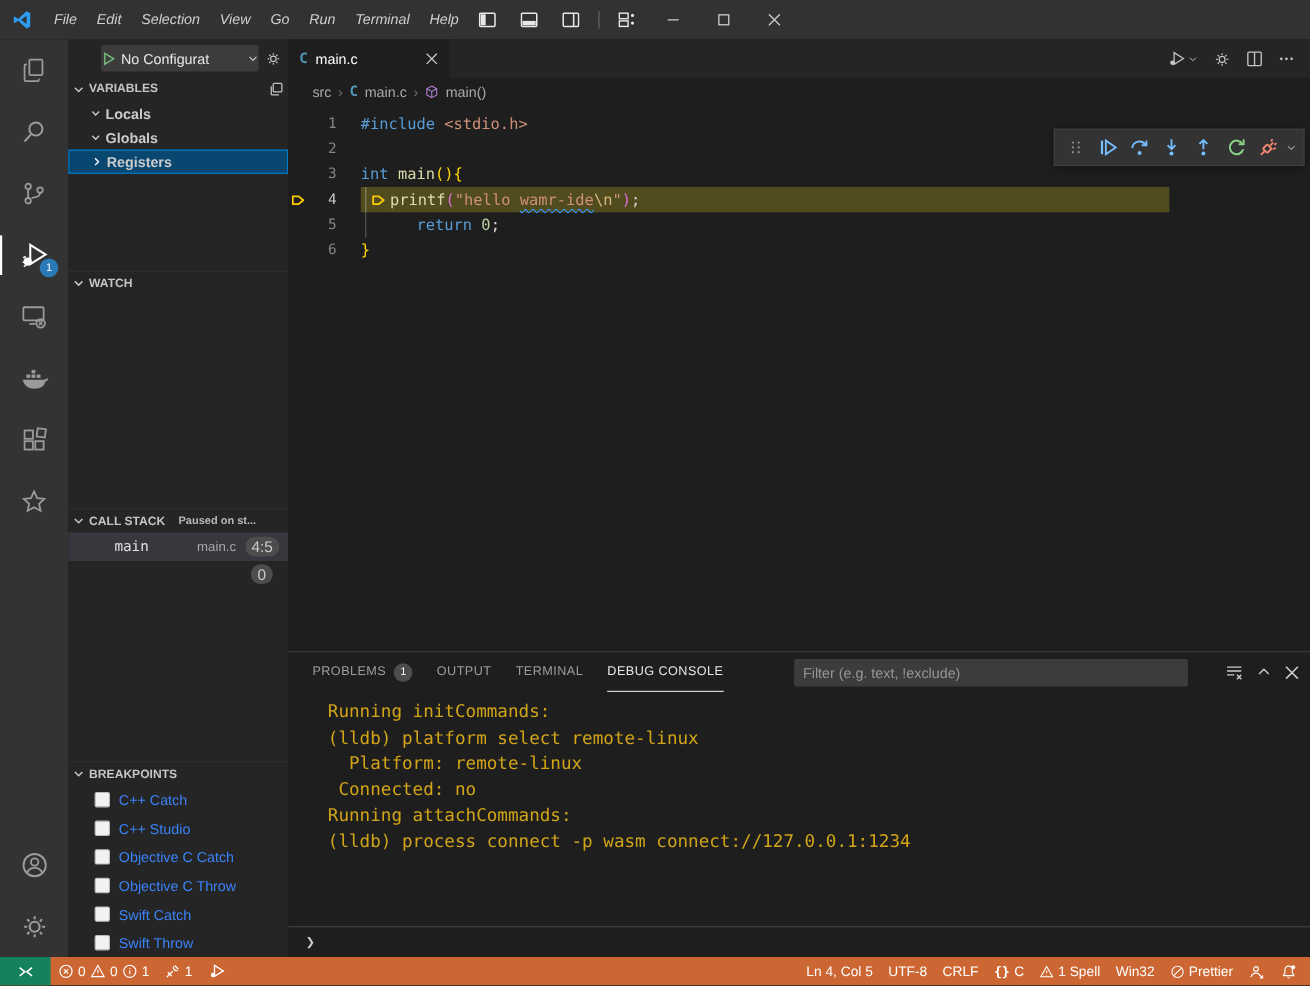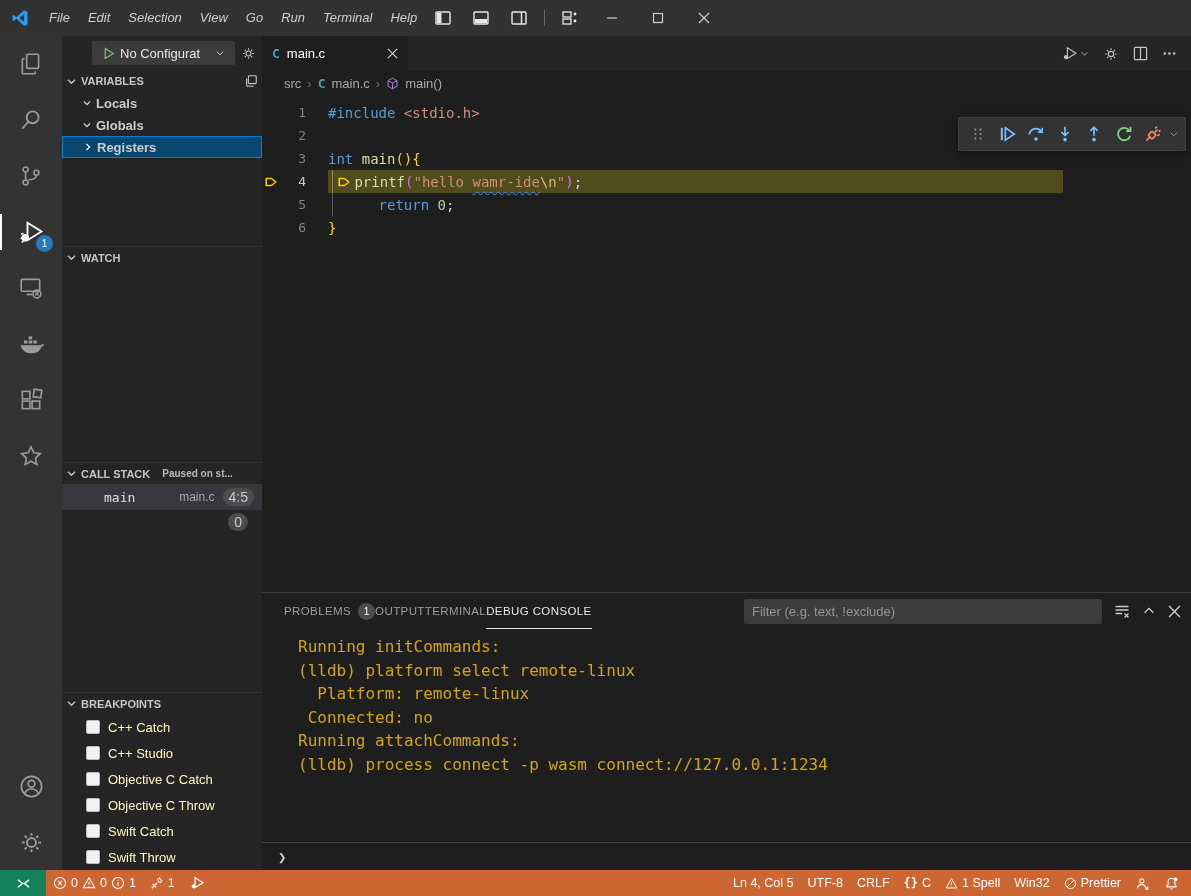--- a/index.html
+++ b/index.html
@@ -26,36 +26,36 @@
   .act-item.active { color:#ffffff; }
   .act-item.active::before { content:""; position:absolute; left:0; top:10px; bottom:10px; width:2px; background:#ffffff; }
   .act-badge { position:absolute; right:9px; bottom:8px; min-width:17px; height:17px; border-radius:9px;
     background:#2a7ab8; color:#fff; font-size:10px; display:flex; align-items:center; justify-content:center; }
   .act-spacer { flex:1; }
 
   
   #sidebar { width:200px; background:#252526; display:flex; flex-direction:column; overflow:hidden; }
   #debug-toolbar-row { height:34px; display:flex; align-items:center; padding:0 6px 0 30px; gap:6px; }
   #config-dropdown { flex:1; height:24px; background:#3c3c3c; border-radius:2px; display:flex; align-items:center;
-    padding:0 10px; gap:5px; font-size:13px; color:#e7e7e7; }
+    padding:0 0; gap:5px; font-size:13px; color:#e7e7e7; }
   #config-dropdown .lbl { flex:1; white-space:nowrap; overflow:hidden; }
   .sec-header { height:22px; display:flex; align-items:center; gap:4px; padding:0 4px; font-size:11px;
     font-weight:bold; color:#c5c5c5; border-top:1px solid #313132; }
   .sec-header .sp { flex:1; }
   .sec-desc { font-size:10px; font-weight:bold; color:#b9b9b9; margin-left:8px; white-space:nowrap; }
   .tree-row { height:22px; display:flex; align-items:center; gap:4px; padding-left:20px; font-size:13px; font-weight:bold; color:#cccccc; }
   .tree-row.selected { background:#094771; border:1px solid #007fd4; }
   .cs-frame { height:26px; display:flex; align-items:center; background:#37373d; padding:0 8px 0 42px; }
   .cs-frame .fname { font-family:"DejaVu Sans Mono", monospace; font-size:13px; color:#e0e0e0; flex:1; }
   .cs-frame .ffile { font-size:12px; color:#a9a9a9; margin-right:8px; }
   .pill { background:#4d4d4d; color:#cccccc; font-size:14px; border-radius:9px; padding:1px 6px; }
   .cs-badge-row { height:24px; display:flex; align-items:center; justify-content:flex-end; padding-right:14px; }
   .bp-row { height:26px; display:flex; align-items:center; gap:8px; padding-left:24px; }
   .bp-check { width:14px; height:14px; background:#f2f2f2; border:1px solid #bbbbbb; border-radius:2px; }
-  .bp-label { font-size:13px; color:#fef9c3; }
+  .bp-label { font-size:13px; color:#3b82f6; }
   .fill-88 { height:88px; } .fill-flex { flex:1; } .fill-158 { height:158px; }
 
   
   #editor-pane { flex:1; display:flex; flex-direction:column; background:#1e1e1e; min-width:0; }
   #tabbar { height:35px; background:#252526; display:flex; align-items:stretch; }
   #tab-active { width:146px; background:#1e1e1e; display:flex; align-items:center; gap:7px; padding:0 10px; }
   #tab-active .tlabel { font-size:13px; color:#ffffff; flex:1; }
   .c-icon { color:#519aba; font-weight:bold; font-size:13px; font-family:"DejaVu Sans Mono", monospace; }
   #tab-actions { margin-left:auto; display:flex; align-items:center; gap:14px; padding-right:14px; color:#c5c5c5; }
   #editor-body { flex:1; position:relative; display:flex; flex-direction:column; }
@@ -75,21 +75,21 @@
   .sq { text-decoration:underline; text-decoration-style:wavy; text-decoration-color:#3794ff;
         text-decoration-thickness:1px; text-underline-offset:4px; }
   .inline-bp { display:inline-flex; margin:0 3px 0 1px; }
   #float-debugbar { position:absolute; top:46px; right:5px; width:228px; height:34px; background:#333333;
     border:1px solid #3f3f3f; box-shadow:0 2px 8px rgba(0,0,0,.45); display:flex; align-items:center;
     gap:4px; padding:0 6px; z-index:5; }
   .dbg-btn { width:26px; height:26px; display:flex; align-items:center; justify-content:center; }
 
   
   #panel { height:278px; border-top:1px solid #3c3c3c; display:flex; flex-direction:column; background:#1e1e1e; }
-  #panel-header { height:36px; display:flex; align-items:center; padding:0 10px 0 22px; }
+  #panel-header { height:36px; display:flex; align-items:center; padding:0 10px 0 22px; gap:22px; }
   .panel-tab { font-size:11.5px; letter-spacing:.4px; color:#9d9d9d; height:36px; display:flex;
     align-items:center; gap:7px; }
   .panel-tab.active { color:#e7e7e7; border-bottom:1px solid #e7e7e7; }
   .count-badge { width:17px; height:17px; border-radius:50%; background:#4d4d4d; color:#fff; font-size:10px;
     display:flex; align-items:center; justify-content:center; letter-spacing:0; }
   #panel-filter { margin-left:auto; width:358px; height:25px; background:#3c3c3c; border:none; border-radius:2px;
     color:#cccccc; font-size:13px; padding:0 8px; font-family:"Liberation Sans", sans-serif; }
   #panel-filter::placeholder { color:#969696; }
   .panel-actions { display:flex; align-items:center; gap:12px; margin-left:12px; color:#cccccc; }
   #console { flex:1; padding:6px 0 0 36px; font-family:"DejaVu Sans Mono", monospace; font-size:16px;

